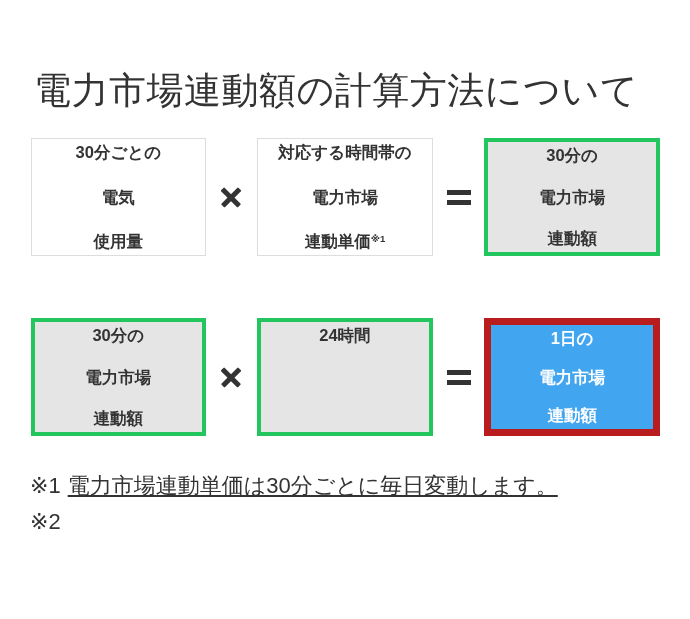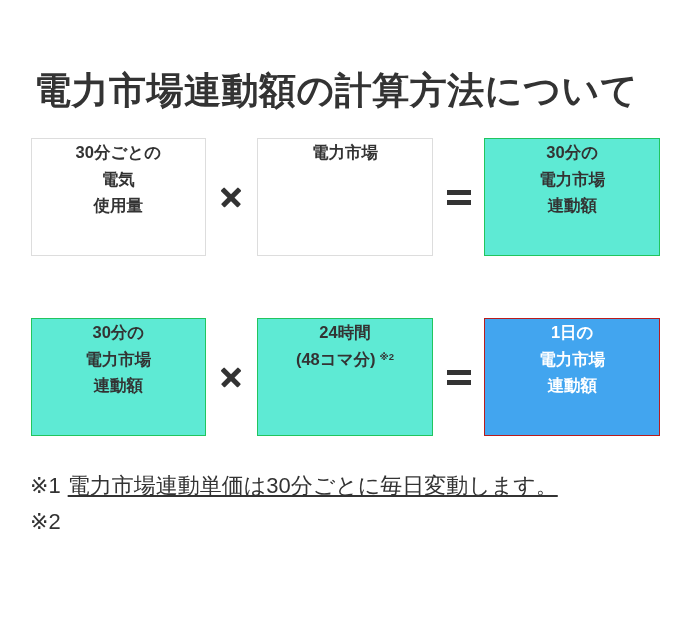--- a/index.html
+++ b/index.html
@@ -21,21 +21,21 @@
     height: 619px;
     box-sizing: border-box;
   }
 
   
   .title {
     position: absolute;
     left: 34px;
     top: 44px;
     font-size: 37px;
-    font-weight: 700;
+    font-weight: 400;
     letter-spacing: 0.5px;
     color: #333333;
     white-space: nowrap;
     line-height: 1.2;
   }
 
   
   .row {
     position: absolute;
     display: flex;
@@ -43,40 +43,40 @@
   }
   #row-1 { left: 31px; top: 138px; width: 629px; height: 118px; }
   #row-2 { left: 31px; top: 318px; width: 629px; height: 118px; }
 
   .box {
     box-sizing: border-box;
     height: 118px;
     display: flex;
     flex-direction: column;
     align-items: center;
-    justify-content: flex-start;
+    justify-content: space-between;
     text-align: center;
     font-size: 16.5px;
     font-weight: 700;
     line-height: 1.62;
     color: #333333;
   }
   .box .ln { display: block; white-space: nowrap; }
 
   .box-outline {
     background: #ffffff;
     border: 1px solid #dddddd;
   }
   .box-light {
-    background: #5eead4;
-    border: 1px solid #22c55e;
+    background: #e5e5e5;
+    border: 4px solid #22c55e;
   }
   .box-solid {
     background: #42a5ef;
-    border: 1px solid #b91c1c;
+    border: 7px solid #b91c1c;
     color: #ffffff;
   }
 
   
   .col-a { width: 178px; }
   .col-b { width: 180px; }
   .col-c { width: 179px; }
 
   .op {
     width: 51px;
@@ -170,21 +170,23 @@
       <span class="ln">30分ごとの</span>
       <span class="ln">電気</span>
       <span class="ln">使用量</span>
     </div>
 
     <div class="op">
       <span class="times"></span>
     </div>
 
     <div class="box box-outline col-b">
-      <span class="ln">電力市場</span>
+      <span class="ln">対応する時間帯の</span>
+      <span class="ln">電力市場</span>
+      <span class="ln"><span>連動単価</span><span class="sup">※1</span></span>
     </div>
 
     <div class="op">
       <span class="equals"></span>
     </div>
 
     <div class="box box-light col-c">
       <span class="ln">30分の</span>
       <span class="ln">電力市場</span>
       <span class="ln">連動額</span>
@@ -198,21 +200,20 @@
       <span class="ln">電力市場</span>
       <span class="ln">連動額</span>
     </div>
 
     <div class="op">
       <span class="times"></span>
     </div>
 
     <div class="box box-light col-b">
       <span class="ln">24時間</span>
-      <span class="ln"><span>(48コマ分)</span><span class="sup sup-spaced">※2</span></span>
     </div>
 
     <div class="op">
       <span class="equals"></span>
     </div>
 
     <div class="box box-solid col-c">
       <span class="ln">1日の</span>
       <span class="ln">電力市場</span>
       <span class="ln">連動額</span>

